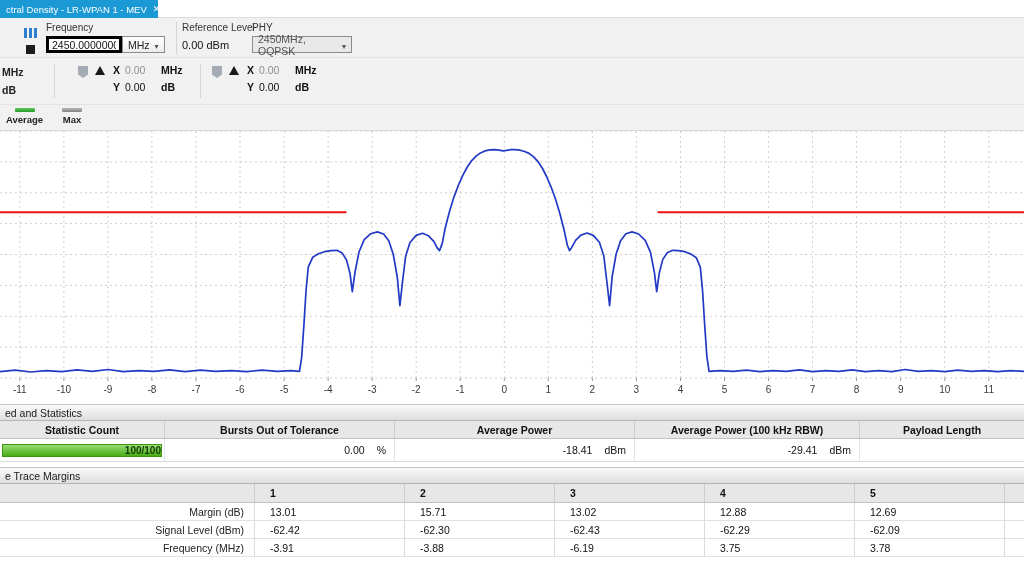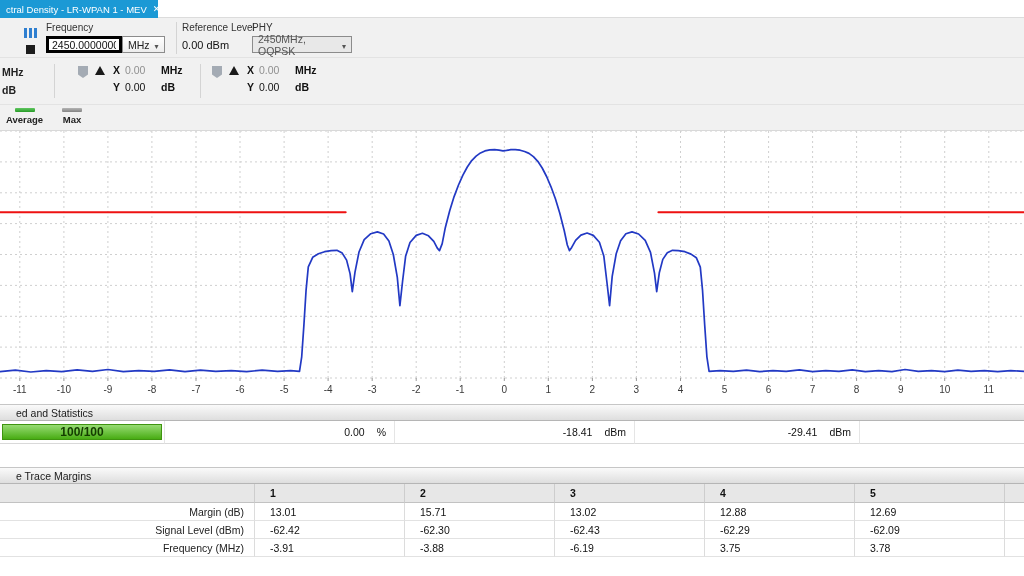--- a/index.html
+++ b/index.html
@@ -52,36 +52,36 @@
   .leg{position:absolute;top:3px;display:flex;flex-direction:column;align-items:center;gap:2px;cursor:pointer;}
   .leg .sw{width:20px;height:4px;border-radius:1px;background-image:linear-gradient(rgba(255,255,255,.25),rgba(0,0,0,.15));}
   .leg .lt{font-size:9.5px;font-weight:bold;color:#222;}
 
   
   .chart{position:absolute;top:131px;left:0;width:1024px;height:273px;background:#fff;}
 
   
   .sec{position:absolute;left:0;right:0;height:17px;background:linear-gradient(#fafafa,#dedede);
        border-top:1px solid #c6c6c6;border-bottom:1px solid #b5b5b5;box-sizing:border-box;
-       display:flex;align-items:center;padding-left:16px;font-size:10.5px;color:#1a1a1a;}
+       display:flex;align-items:center;padding-left:5px;font-size:10.5px;color:#1a1a1a;}
 
   
   .stats{position:absolute;top:421px;left:0;right:0;}
   .stats-head{display:grid;grid-template-columns:165px 230px 240px 225px 1fr;}
   .sh{height:18px;box-sizing:border-box;background:#e7e7e7;border-right:1px solid #cdcdcd;
       border-bottom:1px solid #c2c2c2;display:flex;align-items:center;justify-content:center;
       font-weight:bold;font-size:10.5px;color:#111;white-space:nowrap;overflow:hidden;}
   .sh:last-child{border-right:none;}
   .stats-vals{display:grid;grid-template-columns:165px 230px 240px 225px 1fr;background:#fff;}
   .sv{height:23px;box-sizing:border-box;border-right:1px solid #e5e5e5;border-bottom:1px solid #d9d9d9;
       display:flex;align-items:center;justify-content:flex-end;padding-right:8px;font-size:10.5px;color:#111;}
   .sv:last-child{border-right:none;}
   .sv .unit{margin-left:12px;}
   .sv-bar-cell{justify-content:stretch;padding:3px 2px;}
-  .count-bar{flex:1;display:flex;align-items:center;justify-content:center;font-size:12px;font-weight:bold;
+  .count-bar{flex:1;display:flex;align-items:center;justify-content:flex-end;font-size:10px;font-weight:bold;
              color:#143c00;border:1px solid #3f9410;box-sizing:border-box;
              background-image:linear-gradient(rgba(255,255,255,.4),rgba(0,0,0,.12));}
 
   
   .margins{position:absolute;top:484px;left:0;right:0;}
   .m-head,.m-row{display:grid;grid-template-columns:255px 150px 150px 150px 150px 150px 1fr;}
   .mh{height:19px;box-sizing:border-box;background:#e7e7e7;border-right:1px solid #cdcdcd;
       border-bottom:1px solid #c2c2c2;display:flex;align-items:center;padding-left:15px;
       font-weight:bold;font-size:10.5px;color:#111;}
   .mh:last-child{border-right:none;padding-left:0;}
@@ -276,20 +276,27 @@
         <polyline points="0.0,240.6 15.4,239.2 30.8,241.0 46.2,239.6 61.7,240.6 77.1,238.9 92.5,240.3 107.9,238.5 123.3,240.6 138.7,239.6 154.2,240.3 169.6,238.9 185.0,240.6 200.4,239.2 215.8,240.3 231.2,239.6 246.6,240.6 262.1,239.2 277.5,240.3 290.7,239.6 299.5,240.3 301.7,225.8 303.9,194.1 306.1,158.8 308.3,135.9 312.7,126.3 318.4,122.8 324.6,120.7 331.2,119.6 336.9,119.3 342.2,122.1 346.6,129.1 350.1,142.9 352.3,160.6 355.0,141.1 359.0,121.0 364.2,108.7 370.8,102.7 377.4,100.9 383.6,103.0 388.9,110.1 393.3,123.5 397.3,146.4 399.9,174.7 402.6,150.0 405.6,125.3 410.0,111.5 416.2,104.4 422.4,102.3 428.5,104.8 433.8,110.4 437.3,117.1 439.5,119.6 442.2,112.6 445.3,96.7 449.7,79.7 454.1,65.6 458.5,54.0 462.9,44.1 467.3,36.0 471.7,29.6 476.1,25.1 480.5,21.9 484.9,19.9 489.8,18.9 494.6,18.7 499.0,19.2 503.0,19.8 506.5,19.4 510.9,18.7 515.3,18.6 520.1,19.2 524.6,20.5 529.0,22.4 533.4,25.6 537.8,30.3 542.2,37.0 546.6,45.5 551.0,55.8 555.4,67.7 559.8,82.2 564.2,99.5 567.3,114.0 569.5,119.6 571.7,116.4 575.6,109.4 580.9,104.1 587.1,102.0 593.3,104.4 599.4,111.2 603.8,124.9 606.9,151.0 609.6,174.7 612.2,145.4 616.2,122.8 620.6,109.7 625.9,102.7 632.0,100.9 638.6,103.0 645.2,109.4 650.5,121.4 654.5,142.2 656.7,160.6 659.3,141.8 662.8,128.4 667.3,121.7 672.5,119.3 678.3,119.6 684.9,120.7 691.0,123.1 696.3,126.7 700.3,136.2 702.5,158.8 704.7,194.1 706.9,225.8 709.1,240.3 720.1,239.6 733.3,240.3 746.5,239.2 759.7,240.6 773.0,239.6 786.2,240.3 799.4,238.9 812.6,240.6 825.8,239.6 839.0,240.3 852.2,238.9 865.4,240.6 878.7,239.6 891.9,240.6 905.1,238.5 918.3,240.3 931.5,239.6 944.7,240.6 957.9,239.2 971.1,240.3 984.4,239.6 997.6,240.6 1010.8,239.6 1024.0,240.3" fill="none" stroke="#2239c4" stroke-width="1.7" stroke-linejoin="round" stroke-linecap="round"></polyline>
         <polyline points="0.0,81.2 345.7,81.2" fill="none" stroke="#ee1111" stroke-width="2" stroke-linejoin="round" stroke-linecap="round"></polyline>
         <polyline points="658.4,81.2 1024.0,81.2" fill="none" stroke="#ee1111" stroke-width="2" stroke-linejoin="round" stroke-linecap="round"></polyline>
       </svg></div>
 
   <div class="sec" style="top:404px;">
     <span>ed and Statistics</span>
   </div>
 
   <div class="stats">
+    <div class="stats-head">
+      <div class="sh">Statistic Count</div>
+      <div class="sh">Bursts Out of Tolerance</div>
+      <div class="sh">Average Power</div>
+      <div class="sh">Average Power (100 kHz RBW)</div>
+      <div class="sh">Payload Length</div>
+    </div>
     <div class="stats-vals">
       <div class="sv sv-bar-cell">
         <div class="count-bar" style="background-color: rgb(82, 196, 22);">
           <span>100/100</span>
         </div>
       </div>
       <div class="sv">
         <span class="val">0.00</span>
         <span class="unit">%</span>
       </div>

